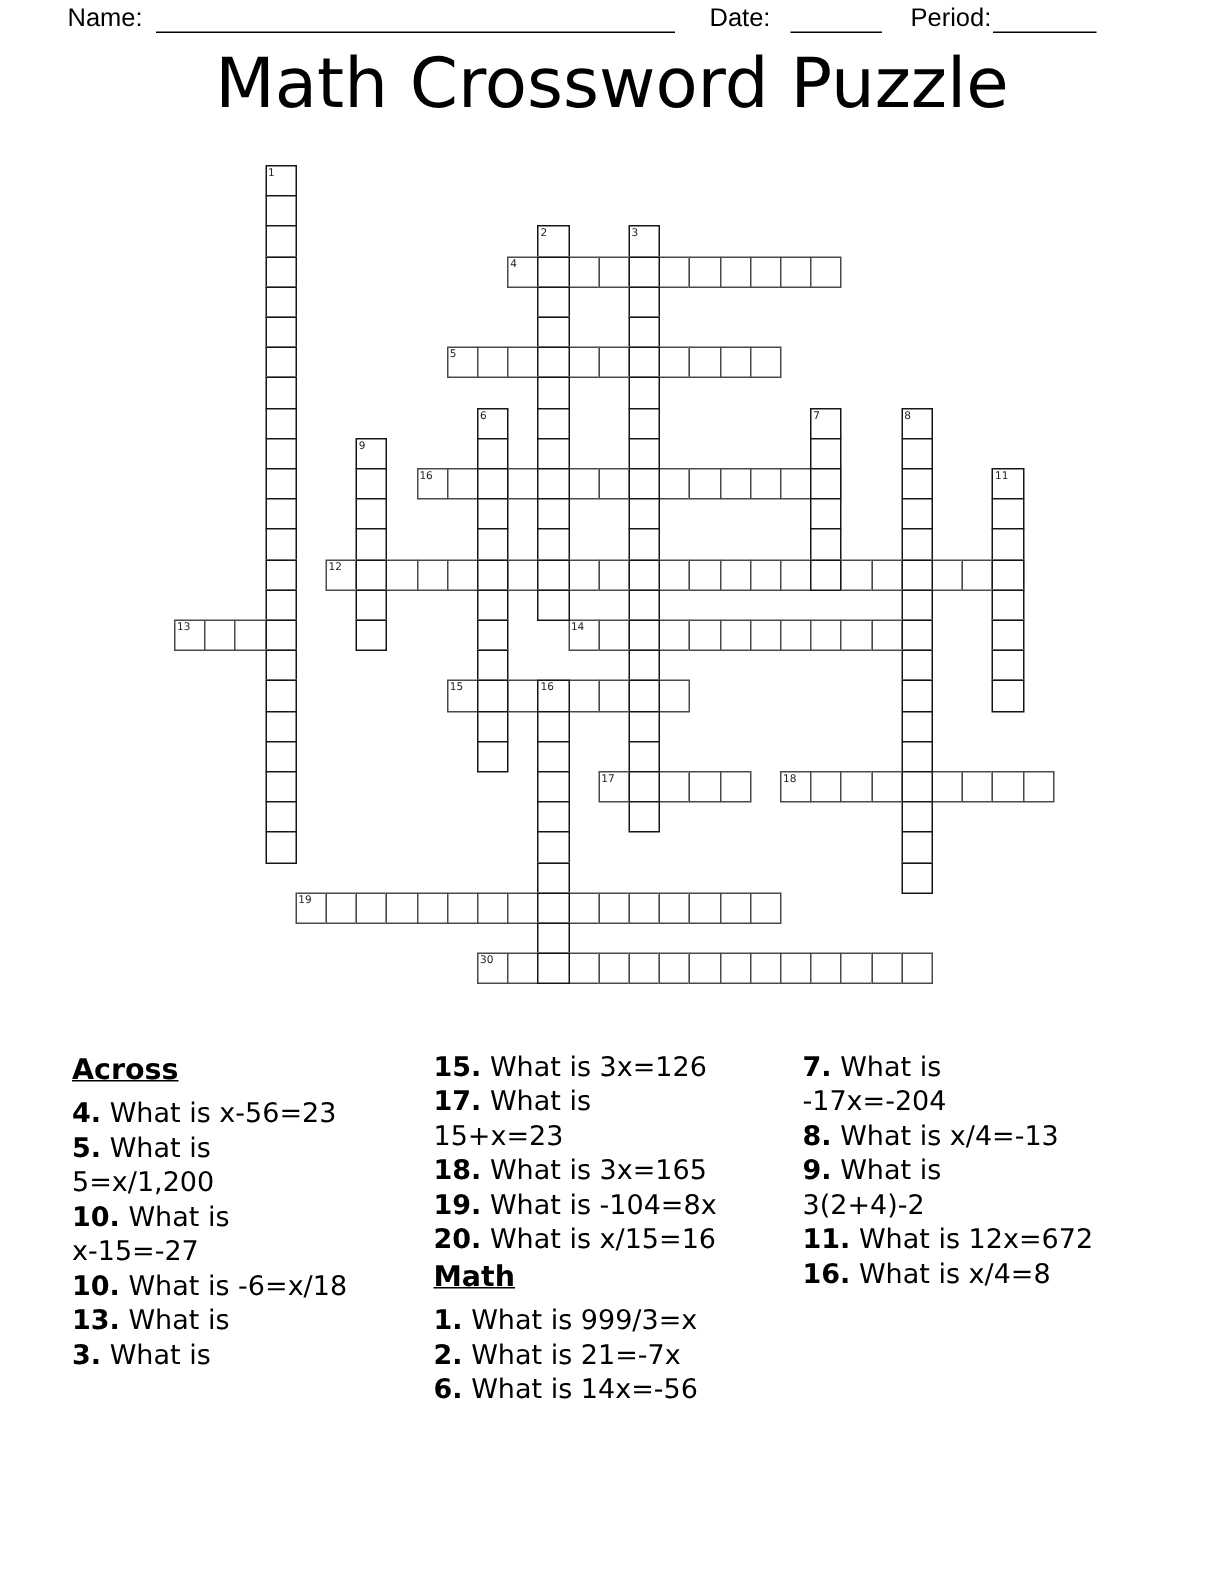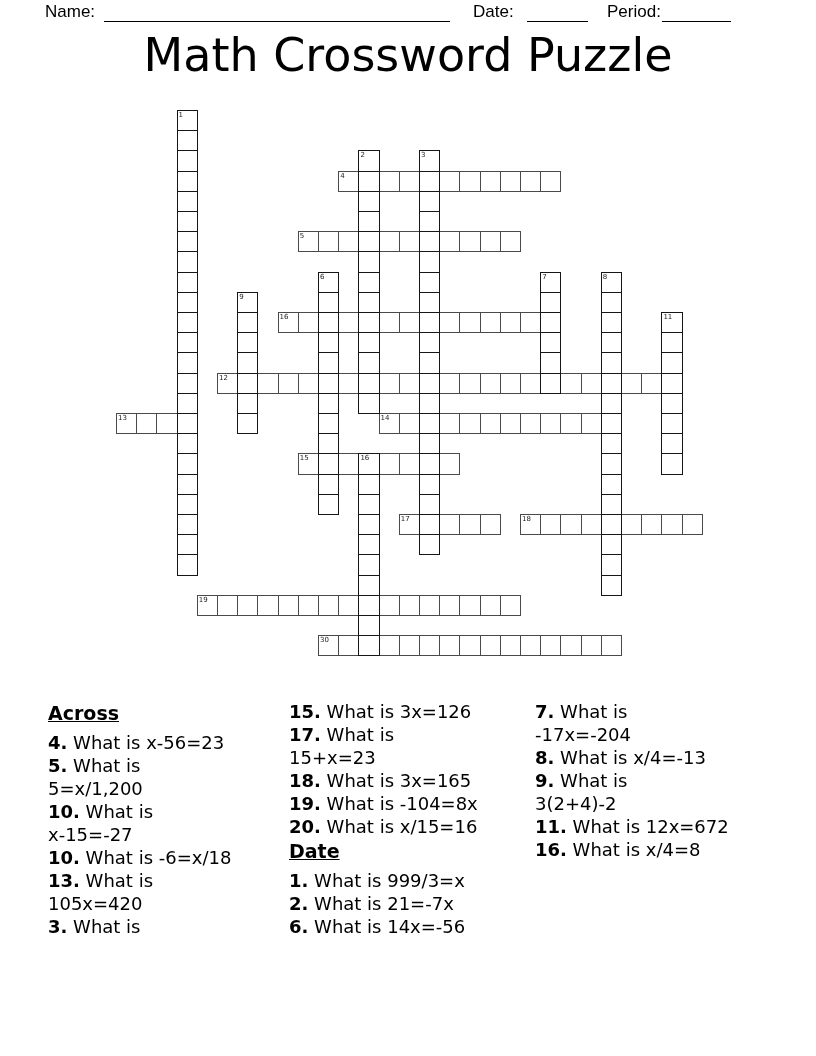--- a/index.html
+++ b/index.html
@@ -327,30 +327,30 @@
     <div class="cellnum" style="left: 202px; top: 525.2px;">30</div>
   </div>
 
 <div id="clues">
     <div class="clue-col" style="left: 48px;">
       <div class="clue-header">Across</div>
       <div class="clue"><span class="cnum">4.</span> What is x-56=23</div>
       <div class="clue"><span class="cnum">5.</span> What is<div class="cline">5=x/1,200</div></div>
       <div class="clue"><span class="cnum">10.</span> What is<div class="cline">x-15=-27</div></div>
       <div class="clue"><span class="cnum">10.</span> What is -6=x/18</div>
-      <div class="clue"><span class="cnum">13.</span> What is<div class="cline">105x=420</div></div>
+      <div class="clue"><span class="cnum">13.</span> What is</div>
       <div class="clue"><span class="cnum">3.</span> What is</div>
     </div>
     <div class="clue-col" style="left: 289px;">
       <div class="clue"><span class="cnum">15.</span> What is 3x=126</div>
       <div class="clue"><span class="cnum">17.</span> What is<div class="cline">15+x=23</div></div>
       <div class="clue"><span class="cnum">18.</span> What is 3x=165</div>
       <div class="clue"><span class="cnum">19.</span> What is -104=8x</div>
       <div class="clue"><span class="cnum">20.</span> What is x/15=16</div>
-      <div class="clue-header">Date</div>
+      <div class="clue-header">Math</div>
       <div class="clue"><span class="cnum">1.</span> What is 999/3=x</div>
       <div class="clue"><span class="cnum">2.</span> What is 21=-7x</div>
       <div class="clue"><span class="cnum">6.</span> What is 14x=-56</div>
     </div>
     <div class="clue-col" style="left: 535px;">
       <div class="clue"><span class="cnum">7.</span> What is<div class="cline">-17x=-204</div></div>
       <div class="clue"><span class="cnum">8.</span> What is x/4=-13</div>
       <div class="clue"><span class="cnum">9.</span> What is<div class="cline">3(2+4)-2</div></div>
       <div class="clue"><span class="cnum">11.</span> What is 12x=672</div>
       <div class="clue"><span class="cnum">16.</span> What is x/4=8</div>

